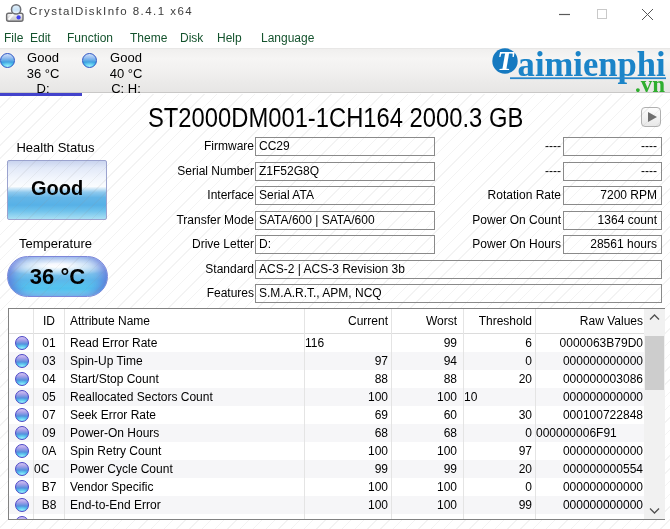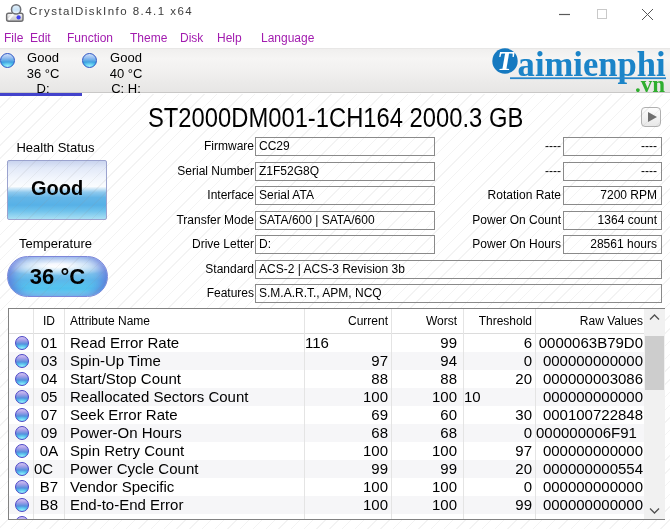--- a/index.html
+++ b/index.html
@@ -7,21 +7,21 @@
   body { font-family:"Liberation Sans", sans-serif; background:#fff; position:relative; }
   .abs { position:absolute; }
   #hatch { position:absolute; left:0; top:94px; width:670px; height:435px;
     background:repeating-linear-gradient(135deg, rgba(140,140,140,0.10) 0px, rgba(140,140,140,0.10) 1px, transparent 1px, transparent 9px);
     pointer-events:none; z-index:5; }
   
   #titlebar { position:absolute; left:0; top:0; width:670px; height:28px; background:#fff; }
   #titletext { position:absolute; left:29px; top:5px; font-size:11.5px; letter-spacing:1.45px; color:#3c3c3c; }
   .wbtn { position:absolute; top:0; width:45px; height:28px; text-align:center; }
   
-  #menubar { position:absolute; left:0; top:28px; width:670px; height:20px; background:#fff; font-size:12px; color:#a21caf; }
+  #menubar { position:absolute; left:0; top:28px; width:670px; height:20px; background:#fff; font-size:12px; color:#14532d; }
   #menubar span { position:absolute; top:3px; }
   
   #toolbar { position:absolute; left:0; top:48px; width:670px; height:45px;
     background:linear-gradient(180deg,#f0efee 0%, #f6f5f4 22%, #f2f1f0 48%, #ebeae9 78%, #e7e6e5 100%);
     border-top:1px solid #e8e7e6;
     border-bottom:1px solid #c9c8c7; }
   .tab { position:absolute; top:0; height:45px; font-size:12px; color:#000; }
   .tabline { line-height:15.5px; text-align:center; font-size:13px; }
   #tab1line { position:absolute; left:0; top:93px; width:82px; height:3px; background:#4343cc; z-index:6; }
   .orb { border-radius:50%; border:1px solid #4a46c6;
@@ -55,21 +55,21 @@
     background:
       radial-gradient(ellipse 62% 26% at 50% 22%, rgba(255,255,255,0.97) 15%, rgba(255,255,255,0) 100%),
       linear-gradient(180deg,#aed4f2 0%, #90c8ee 30%, #5cb8ea 60%, #54c8f0 82%, #8ee2f6 100%);
     border:1px solid #7d86da;
     box-shadow: inset 9px 0 12px -5px rgba(98,106,216,0.8), inset -9px 0 12px -5px rgba(98,106,216,0.8), inset 0 -5px 9px -4px rgba(70,160,225,0.55);
     text-align:center; font-size:22px; font-weight:bold; color:#000; line-height:40px; }
   
   #smart { position:absolute; left:8px; top:308px; width:657px; height:212px; border:1px solid #828282; background:#fff; z-index:6; }
   .hcell { position:absolute; top:0; height:24px; line-height:24px; font-size:12px; color:#000; }
   .vsep { position:absolute; top:0; width:1px; height:210px; background:#e4e4e4; z-index:1; }
-  .row { position:absolute; left:0; width:635px; height:18px; font-size:15px; }
+  .row { position:absolute; left:0; width:635px; height:18px; font-size:12px; }
   .row.alt { background:#f6f6f8; }
   .cell { position:absolute; top:0; height:18px; line-height:18px; }
   .sorb { position:absolute; left:6px; top:2px; width:14px; height:14px; }
   
   #sbar { position:absolute; left:635px; top:0; width:21px; height:210px; background:#f1f1f1; }
   .sarrow { position:absolute; left:0; width:21px; height:17px; color:#5a5a5a; font-size:10px; text-align:center; line-height:17px; }
   #sthumb { position:absolute; left:1px; top:27px; width:19px; height:54px; background:#cdcdcd; }
 </style>
 </head>
 <body>

